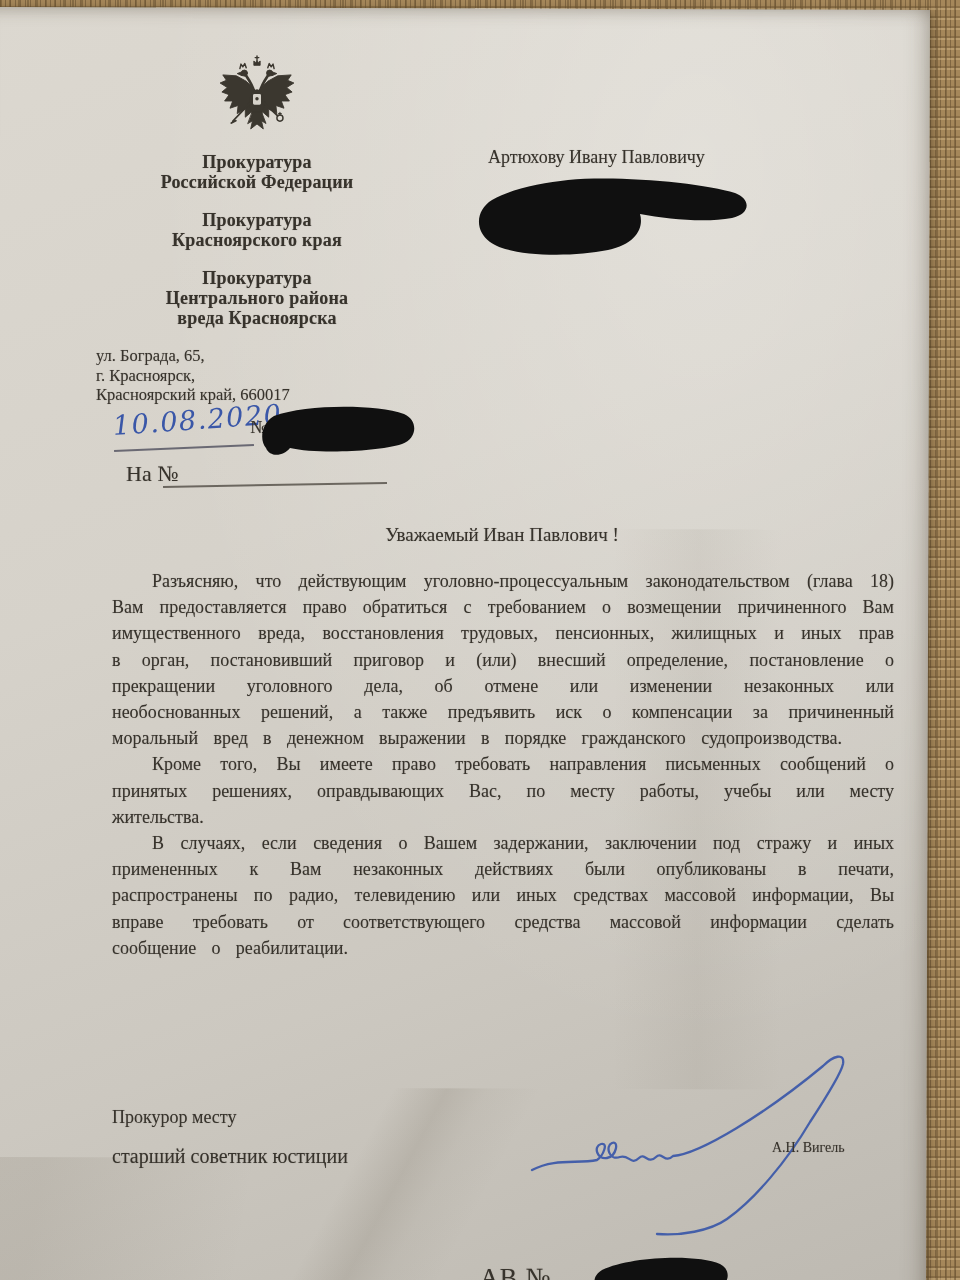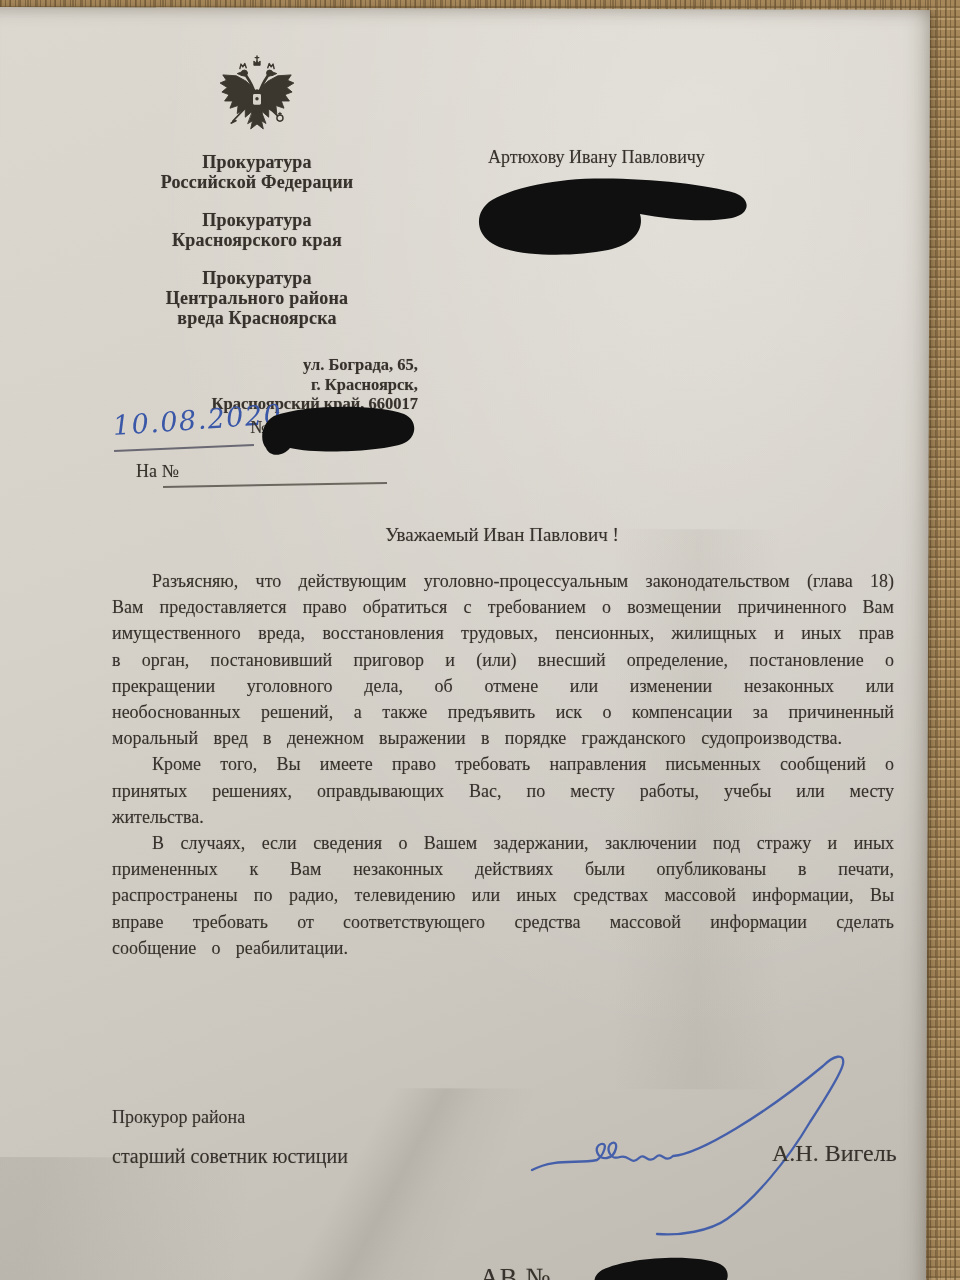--- a/index.html
+++ b/index.html
@@ -27,42 +27,42 @@
   .crease-b{position:absolute;left:0;top:1150px;width:640px;height:140px;
     background:linear-gradient(100deg, rgba(92,82,66,.12) 8%, transparent 40%);}
   .crease-c{position:absolute;left:620px;top:520px;width:170px;height:560px;
     background:linear-gradient(90deg, transparent, rgba(95,85,70,.07) 50%, transparent);}
   .content{position:absolute;left:0;top:0;width:960px;height:1104px;color:var(--ink,#37332c);margin-top:32px;}
   .content *{text-shadow:0 0 1px rgba(56,50,43,.35);}
   .emblem{position:absolute;left:212px;top:22px;width:90px;height:94px;}
   .letterhead{position:absolute;left:116px;width:282px;text-align:center;font-weight:bold;
     font-size:18px;line-height:20px;letter-spacing:.2px;}
   .lh-fed{top:120px;} .lh-krai{top:178px;} .lh-dist{top:236px;}
-  .lh-addr{position:absolute;left:96px;top:323px;width:322px;text-align:right;
-    font-weight:bold;font-size:16.5px;line-height:19.5px;}
+  .lh-addr{position:absolute;left:96px;top:314px;width:322px;text-align:left;
+    font-weight:normal;font-size:16.5px;line-height:19.5px;}
   .recipient{position:absolute;left:488px;top:115px;font-size:18px;}
   .redaction{position:absolute;filter:blur(.4px);}
   .hand-date{position:absolute;left:114px;top:378px;font-size:27px;
     font-family:"DejaVu Serif",serif;font-style:italic;letter-spacing:1.5px;
     color:var(--handwriting-blue,#3a57a8);transform:rotate(-4deg);transform-origin:0 100%;
     text-shadow:none;}
   .date-rule{position:absolute;left:114px;top:415px;width:140px;height:2px;
     background:rgba(70,70,85,.75);transform:rotate(-2.4deg);}
   .num-sign{position:absolute;left:250px;top:385px;font-size:18px;}
-  .ref-line{position:absolute;left:136px;top:429px;font-size:18px;text-align:center;}
+  .ref-line{position:absolute;left:126px;top:429px;font-size:22px;text-align:center;}
   .ref-rule{position:absolute;left:163px;top:452px;width:224px;height:1.6px;
     background:rgba(80,75,68,.8);transform:rotate(-1deg);}
   .salutation{position:absolute;left:0;top:492px;width:1004px;text-align:center;font-size:19px;}
   .body-text{position:absolute;left:112px;top:536px;width:782px;
     font-size:18px;line-height:26.2px;text-align:justify;word-spacing:.6em;}
   .body-text p{margin:0;text-indent:40px;}
   .sig-pos1{position:absolute;left:112px;top:1075px;font-size:18px;}
   .sig-pos2{position:absolute;left:112px;top:1113px;font-size:20px;}
   .signature-svg{position:absolute;left:505px;top:1012px;width:395px;height:200px;}
-  .signer{position:absolute;left:772px;top:1108px;font-size:24px;}
+  .signer{position:absolute;left:772px;top:1108px;font-size:14px;}
   .footer-series{position:absolute;left:480px;top:1231px;font-size:26px;letter-spacing:1px;}
 </style>
 </head>
 <body>
 
 <div class="photo">
   <div class="paper">
     <div class="crease-a"></div>
     <div class="crease-b"></div>
     <div class="crease-c"></div>
@@ -129,21 +129,21 @@
     <div class="ref-rule"></div>
 
     <div class="salutation">Уважаемый Иван Павлович !</div>
 
     <div class="body-text">
       <p>Разъясняю, что действующим уголовно-процессуальным законодательством (глава 18) Вам предоставляется право обратиться с требованием о возмещении причиненного Вам имущественного вреда, восстановления трудовых, пенсионных, жилищных и иных прав в орган, постановивший приговор и (или) внесший определение, постановление о прекращении уголовного дела, об отмене или изменении незаконных или необоснованных решений, а также предъявить иск о компенсации за причиненный моральный вред в денежном выражении в порядке гражданского судопроизводства.</p>
       <p>Кроме того, Вы имеете право требовать направления письменных сообщений о принятых решениях, оправдывающих Вас, по месту работы, учебы или месту жительства.</p>
       <p>В случаях, если сведения о Вашем задержании, заключении под стражу и иных примененных к Вам незаконных действиях были опубликованы в печати, распространены по радио, телевидению или иных средствах массовой информации, Вы вправе требовать от соответствующего средства массовой информации сделать сообщение о реабилитации.</p>
     </div>
 
-    <div class="sig-pos1">Прокурор района</div>
+    <div class="sig-pos1">Прокурор месту</div>
     <div class="sig-pos2">старший советник юстиции</div>
 
     <svg class="signature-svg" viewBox="0 0 395 200">
       <path fill="none" stroke="#3a57a8" stroke-width="2.3" stroke-linecap="round" opacity="0.92" d="M27 126 C50 114,72 120,92 116
            C98 112,104 98,96 100 C88 102,92 116,102 114
            C112 112,114 96,107 99 C100 102,104 117,115 113
            C124 110,126 122,134 114 C140 108,143 121,151 113
            C157 107,160 120,168 112
            C195 110,260 70,318 22
            C328 12,340 8,338 20 C336 30,322 52,305 78

